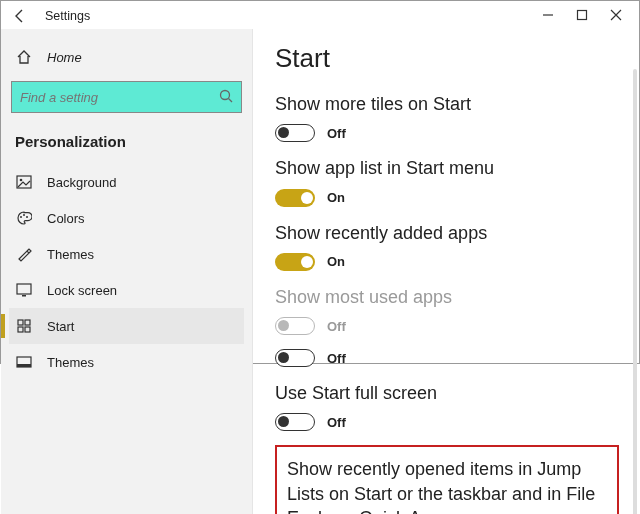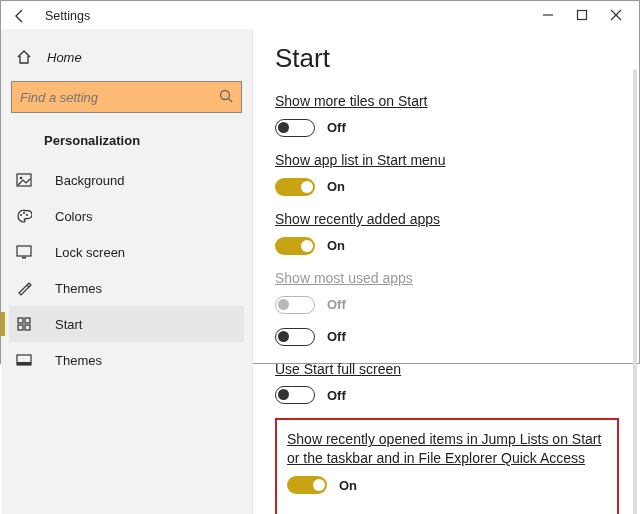--- a/index.html
+++ b/index.html
@@ -9,33 +9,33 @@
   .title-left { position: absolute; left: 8px; top: 4px; display: flex; align-items: center; gap: 14px; }
   .back-btn { width: 22px; height: 22px; display:flex; align-items:center; justify-content:center; cursor:pointer; }
   .title-text { font-size: 12.5px; color: #222; }
   .caption-btn { width: 34px; height: 28px; display:flex; align-items:center; justify-content:center; cursor:pointer; }
   .body { flex:1; display:flex; }
   .sidebar { width: 252px; background:#f2f2f2; padding: 14px 8px 10px 8px; display:flex; flex-direction:column; border-right:1px solid #e5e5e5; }
   .home-row { display:flex; align-items:center; gap:14px; padding:6px 6px 12px 6px; cursor:pointer;font-style:italic; }
   .home-row span.icon { width:18px; display:flex; justify-content:center; }
   .home-row .lbl { font-size:13px; color:#222; }
   .search-wrap { position:relative; margin: 4px 2px 14px 2px; }
-  .search { width:100%; height:32px; border:1px solid #888; background:#fdba74; padding:0 30px 0 8px; font-size:13px; color:#666; font-style:italic; }
+  .search { width:100%; height:32px; border:1px solid #888; background:#5eead4; padding:0 30px 0 8px; font-size:13px; color:#666; font-style:italic; }
   .search-icon { position:absolute; right:8px; top:7px; color:#666; }
-  .group-title { font-size:13px; font-weight:600; color:#222; padding:6px 6px 14px 6px;margin-left:29px; }
-  .nav-item { display:flex; align-items:center; gap:22px; height:36px; padding:0 6px; cursor:pointer; font-size:13px; color:#222; }
+  .group-title { font-size:15px; font-weight:600; color:#222; padding:6px 6px 14px 6px; }
+  .nav-item { display:flex; align-items:center; gap:14px; height:36px; padding:0 6px; cursor:pointer; font-size:13px; color:#222; }
   .nav-item .icon { width:18px; display:flex; justify-content:center; color:#333; }
   .nav-item.selected { background:#e7e7e7; position:relative; }
   .nav-item.selected::before { content:""; position:absolute; left:-8px; top:6px; bottom:6px; width:4px; background:#c0a020; }
   .content { flex:1; padding: 14px 20px 10px 22px; overflow:hidden; position:relative; }
   .page-title { font-size:26px; font-weight:400; color:#222; margin-bottom:18px; }
   .setting { margin-bottom:14px; }
   .setting.disabled .slabel { color:#9a9a9a; }
   .setting.disabled .tstate { color:#9a9a9a; }
-  .slabel { font-size:14px; color:#222; line-height:1.35; margin-bottom:8px; max-width:340px;text-decoration:underline; }
+  .slabel { font-size:18px; color:#222; line-height:1.35; margin-bottom:8px; max-width:340px; }
   .toggle-row { display:flex; align-items:center; gap:12px;font-weight:bold; }
   .toggle { width:40px; height:18px; border-radius:10px; position:relative; cursor:pointer; }
   .toggle.off { border:1.5px solid #333; background:#fff; }
   .toggle.off .knob { width:11px; height:11px; border-radius:50%; background:#333; position:absolute; left:2px; top:2px; }
   .toggle.on { background:#c8a415; }
   .toggle.on .knob { width:12px; height:12px; border-radius:50%; background:#fff; position:absolute; right:2px; top:3px; }
   .toggle.disabled { border:1.5px solid #b8b8b8; background:#fff; cursor:default; }
   .toggle.disabled .knob { width:11px; height:11px; border-radius:50%; background:#b8b8b8; position:absolute; left:2px; top:2px; }
   .tstate { font-size:13px; color:#222; }
   .highlight-box { border:2px solid #c62020; padding:10px 10px 12px 10px; margin-top:2px; }
@@ -109,34 +109,34 @@
               <path d="M8 2a6 6 0 1 0 0 12c1.2 0 1.4-1 .6-1.6-.7-.5-.3-1.8.8-1.8H12a4 4 0 0 0 0-8H8z" fill="none" stroke="#333" stroke-width="1.2"></path>
               <circle cx="5" cy="7" r="1" fill="#333"></circle>
               <circle cx="8" cy="5" r="1" fill="#333"></circle>
               <circle cx="11" cy="7" r="1" fill="#333"></circle>
             </svg>
           </span>
         <span>Colors</span>
       </div>
       <div class="nav-item">
         <span class="icon">
+            <svg width="16" height="16" viewBox="0 0 16 16">
+              <path d="M3 13 L11 5 L13 7 L5 15z M11 5 L13 3 L15 5 L13 7" fill="none" stroke="#333" stroke-width="1.2"></path>
+            </svg>
+          </span>
+        <span>Themes</span>
+      </div>
+      <div class="nav-item">
+        <span class="icon">
             <svg width="16" height="14" viewBox="0 0 16 14">
               <rect x="1" y="1" width="14" height="10" fill="none" stroke="#333" stroke-width="1.2"></rect>
               <rect x="6" y="12" width="4" height="1.5" fill="#333"></rect>
             </svg>
           </span>
         <span>Lock screen</span>
-      </div>
-      <div class="nav-item">
-        <span class="icon">
-            <svg width="16" height="16" viewBox="0 0 16 16">
-              <path d="M3 13 L11 5 L13 7 L5 15z M11 5 L13 3 L15 5 L13 7" fill="none" stroke="#333" stroke-width="1.2"></path>
-            </svg>
-          </span>
-        <span>Themes</span>
       </div>
       <div class="nav-item selected">
         <span class="icon">
             <svg width="14" height="14" viewBox="0 0 14 14">
               <rect x="1" y="1" width="5" height="5" fill="none" stroke="#333" stroke-width="1.2"></rect>
               <rect x="8" y="1" width="5" height="5" fill="none" stroke="#333" stroke-width="1.2"></rect>
               <rect x="1" y="8" width="5" height="5" fill="none" stroke="#333" stroke-width="1.2"></rect>
               <rect x="8" y="8" width="5" height="5" fill="none" stroke="#333" stroke-width="1.2"></rect>
             </svg>
           </span>

